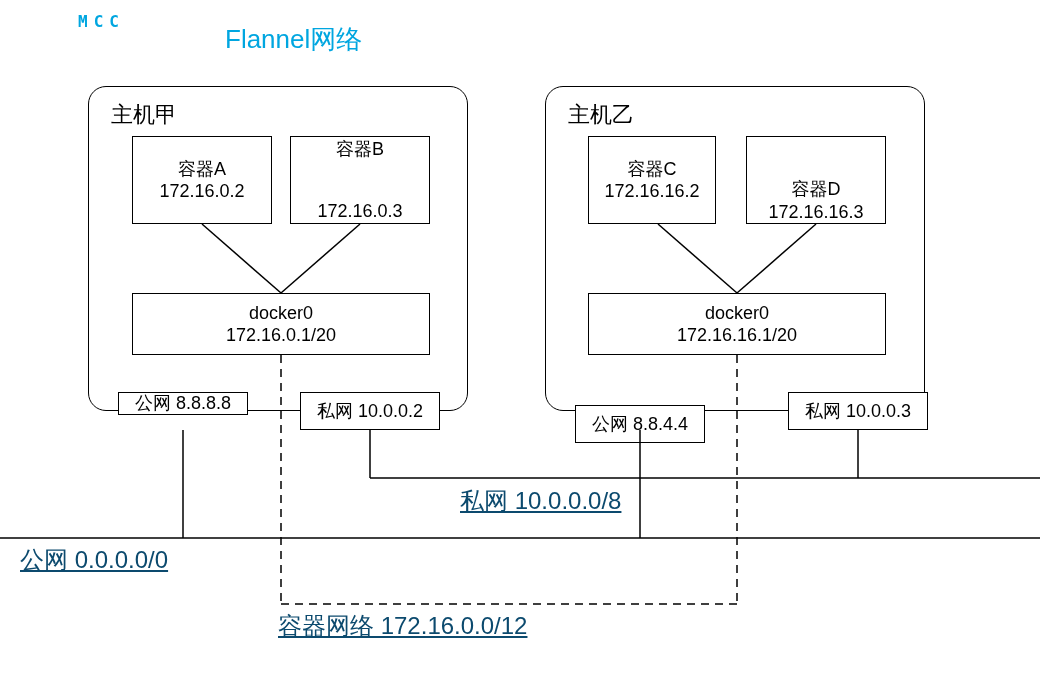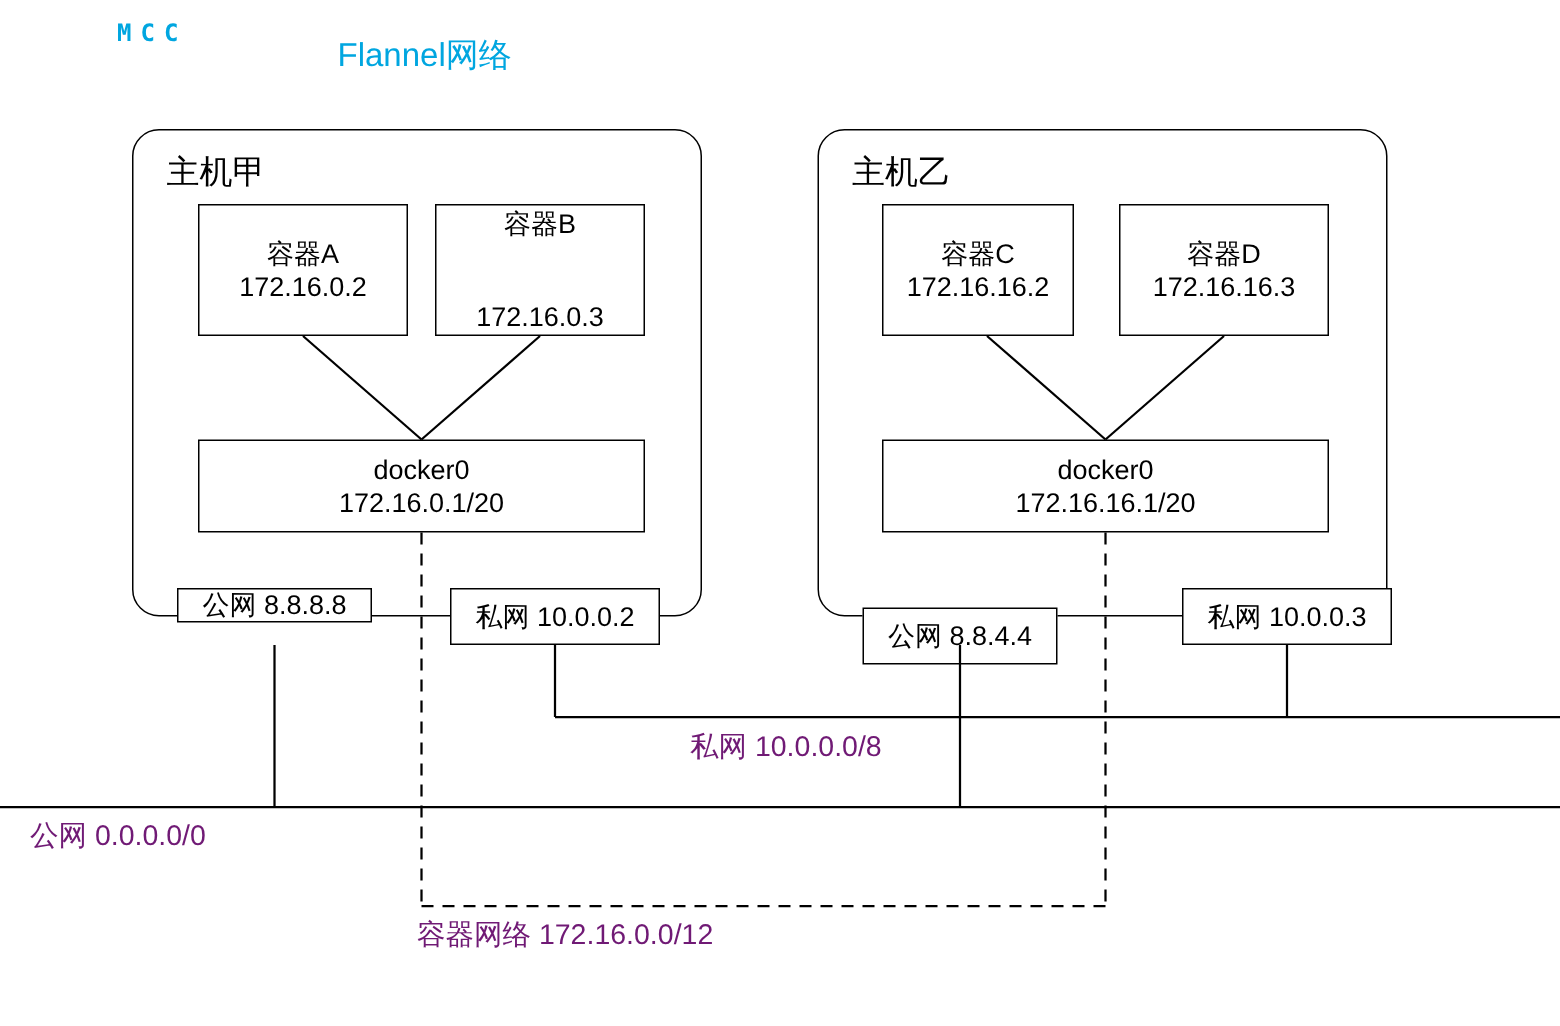--- a/index.html
+++ b/index.html
@@ -18,21 +18,21 @@
     font-family: monospace;
     font-size: 16px;
     font-weight: 900;
     letter-spacing: 6px;
     color: #00A6E0;
   }
   .title {
     position: absolute;
     left: 225px;
     top: 22px;
-    font-size: 22px;
+    font-size: 26px;
     color: #00A6E0;
   }
   .box {
     position: absolute;
     border: 1.5px solid #000;
     background: #fff;
     box-sizing: border-box;
     text-align: center;
     display: flex;
     flex-direction: column;
@@ -46,23 +46,24 @@
     text-align: left;
     padding: 14px 18px;
     display: block;
   }
   .host-label {
     font-size: 22px;
     margin: 0 0 0 4px;
   }
   .net-label {
     position: absolute;
-    font-size: 19px;
-    color: #701a75;
+    font-size: 24px;
+    color: #0c4a6e;
     white-space: nowrap;
+    text-decoration: underline;
   }
   svg.wires {
     position: absolute;
     left: 0;
     top: 0;
     width: 1040px;
     height: 684px;
     pointer-events: none;
   }
 </style>
@@ -98,21 +99,21 @@
 </div>
 
 <div class="box host" style="left:545px; top:86px; width:380px; height:325px;">
   <div class="host-label">主机乙</div>
 </div>
 
 <div class="box" style="left:588px; top:136px; width:128px; height:88px;">
   <span>容器C</span>
   <span>172.16.16.2</span>
 </div>
-<div class="box" style="left:746px; top:136px; width:140px; height:88px;">
+<div class="box" style="left:746px; top:136px; width:140px; height:88px;justify-content:flex-end;">
   <span>容器D</span>
   <span>172.16.16.3</span>
 </div>
 
 <div class="box" style="left:588px; top:293px; width:298px; height:62px;">
   <span>docker0</span>
   <span>172.16.16.1/20</span>
 </div>
 
 <div class="box" style="left:575px; top:405px; width:130px; height:38px;">

